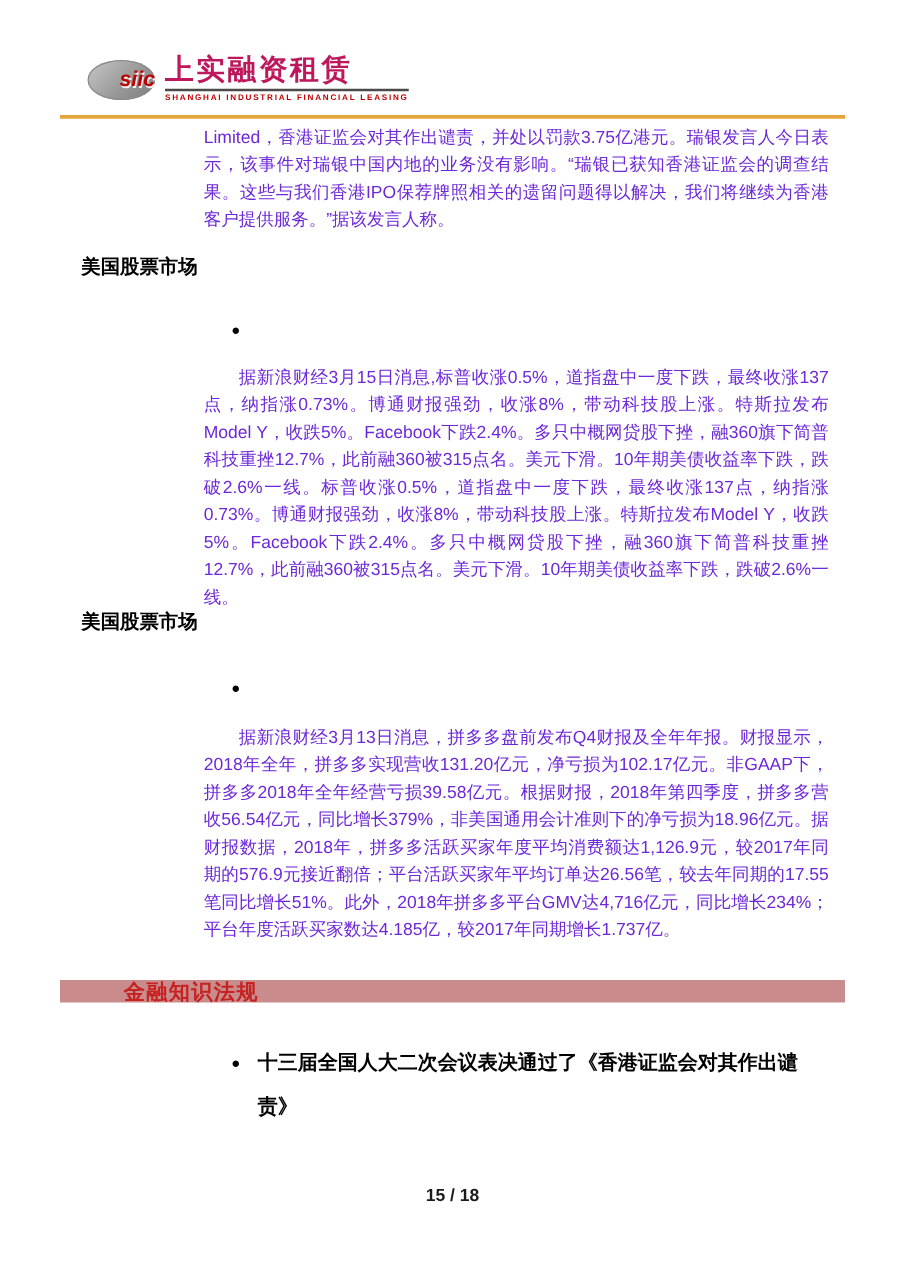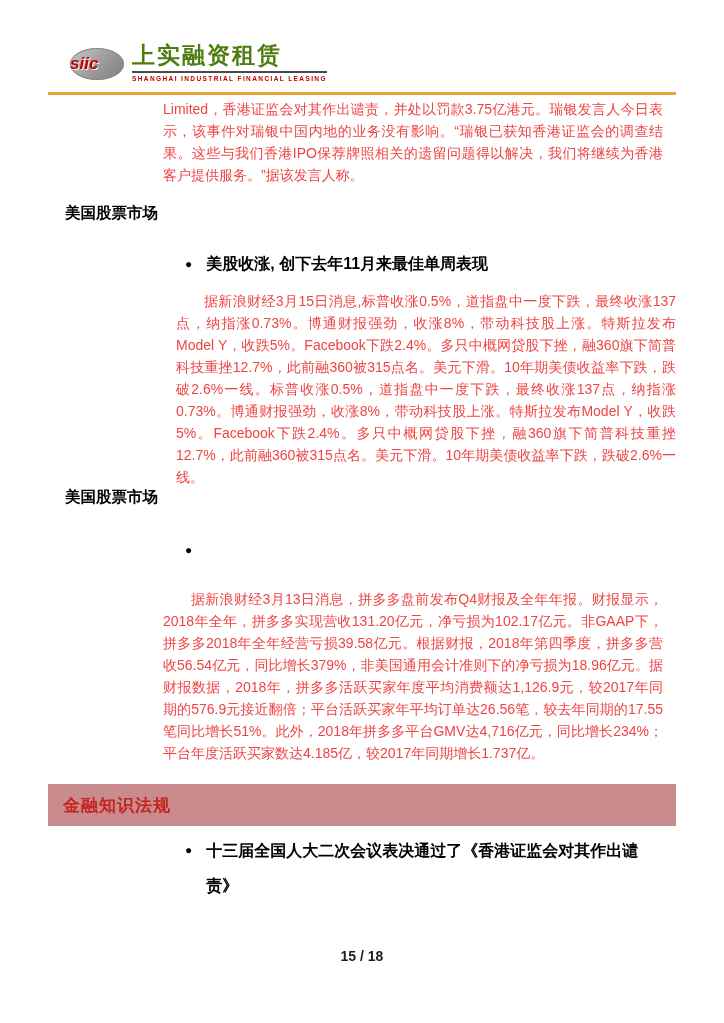--- a/index.html
+++ b/index.html
@@ -12,69 +12,69 @@
     color:#1c1c1c;
     overflow:hidden;
   }
 
   
   .logo { position:absolute; left:70px; top:42px; display:flex; align-items:flex-start; }
   .logo-globe {
     width:54px; height:32px; margin-top:6px;
     border-radius:50%;
     background:linear-gradient(135deg,#c9c9c9 0%,#9a9a9a 55%,#7d7d7d 100%);
-    display:flex; align-items:center; justify-content:flex-start;
+    display:flex; align-items:center; justify-content:flex-end;
     box-shadow:inset 0 0 0 1px #8a8a8a;
   }
   .logo-globe span {
     font-style:italic; font-weight:bold; font-size:17px;
     color:var(--logo-red,#c00000); letter-spacing:0px;
     text-shadow:1px 1px 0 #f2f2f2;
   }
   .logo-text { margin-left:8px; }
   .logo-cn {
-    font-size:23px; font-weight:bold; color:#4d7c0f;
+    font-size:23px; font-weight:bold; color:#be185d;
     letter-spacing:2px; line-height:1.2;
     border-bottom:2px solid #4a4a4a; padding-bottom:1px;
   }
   .logo-en {
     font-size:6.5px; color:var(--logo-red,#aa3333);
     letter-spacing:1.4px; margin-top:2px; font-weight:bold;
   }
   .gold-rule {
     position:absolute; left:48px; width:628px; top:92px; height:3px;
     background:var(--gold-rule,#e7a43c);
   }
 
   
   .body-par {
     position:absolute; left:163px; width:500px;
     font-size:14px; line-height:22px; text-align:justify;
-    color:#ef4444;
+    color:#6d28d9;
   }
   .indent { text-indent:2em; }
   .sec-heading {
     position:absolute; left:65px;
     font-size:15.5px; font-weight:bold; color:#000000;
   }
   .bullet-row {
     position:absolute; left:185px; width:478px;
     display:flex; align-items:flex-start;
     font-size:16px; font-weight:bold; color:#000000; line-height:22px;
   }
   .bullet-row .dot { font-size:12px; line-height:22px; margin-right:14px; flex:0 0 auto; }
   .bullet-row.tall { line-height:35px; }
   .bullet-row.tall .dot { line-height:35px; }
 
   
   .banner {
-    position:absolute; left:48px; width:628px; top:784px; height:42px;
+    position:absolute; left:48px; width:628px; top:784px; height:18px;
     background:var(--banner-bg,#c98b8b);
     display:flex; align-items:center;
-    box-sizing:border-box; padding-left:15px;
+    box-sizing:border-box; padding-left:51px;
   }
   .banner span {
     color:var(--banner-text,#c62222); font-size:17px; font-weight:bold;
     letter-spacing:1px;
   }
 
   
   .page-num {
     position:absolute; left:0; right:0; top:948px;
     text-align:center; font-size:14px; font-weight:bold; color:#1c1c1c;
@@ -94,29 +94,28 @@
       <div class="logo-en">SHANGHAI INDUSTRIAL FINANCIAL LEASING</div>
     </div>
   </div>
   <div class="gold-rule"></div>
 
   <div class="body-par" style="top:98px;">Limited，香港证监会对其作出谴责，并处以罚款3.75亿港元。瑞银发言人今日表示，该事件对瑞银中国内地的业务没有影响。“瑞银已获知香港证监会的调查结果。这些与我们香港IPO保荐牌照相关的遗留问题得以解决，我们将继续为香港客户提供服务。”据该发言人称。</div>
 
   <div class="sec-heading" style="top:203px;">美国股票市场</div>
   <div class="bullet-row" style="top:253px;">
     <span class="dot">●</span>
-    <span>美股收涨, 创下去年11月来最佳单周表现</span>
   </div>
-  <div class="body-par indent" style="top:290px;margin-left:13px;">据新浪财经3月15日消息,标普收涨0.5%，道指盘中一度下跌，最终收涨137点，纳指涨0.73%。博通财报强劲，收涨8%，带动科技股上涨。特斯拉发布Model Y，收跌5%。Facebook下跌2.4%。多只中概网贷股下挫，融360旗下简普科技重挫12.7%，此前融360被315点名。美元下滑。10年期美债收益率下跌，跌破2.6%一线。标普收涨0.5%，道指盘中一度下跌，最终收涨137点，纳指涨0.73%。博通财报强劲，收涨8%，带动科技股上涨。特斯拉发布Model Y，收跌5%。Facebook下跌2.4%。多只中概网贷股下挫，融360旗下简普科技重挫12.7%，此前融360被315点名。美元下滑。10年期美债收益率下跌，跌破2.6%一线。</div>
+  <div class="body-par indent" style="top:290px;">据新浪财经3月15日消息,标普收涨0.5%，道指盘中一度下跌，最终收涨137点，纳指涨0.73%。博通财报强劲，收涨8%，带动科技股上涨。特斯拉发布Model Y，收跌5%。Facebook下跌2.4%。多只中概网贷股下挫，融360旗下简普科技重挫12.7%，此前融360被315点名。美元下滑。10年期美债收益率下跌，跌破2.6%一线。标普收涨0.5%，道指盘中一度下跌，最终收涨137点，纳指涨0.73%。博通财报强劲，收涨8%，带动科技股上涨。特斯拉发布Model Y，收跌5%。Facebook下跌2.4%。多只中概网贷股下挫，融360旗下简普科技重挫12.7%，此前融360被315点名。美元下滑。10年期美债收益率下跌，跌破2.6%一线。</div>
 
   <div class="sec-heading" style="top:487px;">美国股票市场</div>
   <div class="bullet-row" style="top:539px;">
     <span class="dot">●</span>
   </div>
-  <div class="body-par indent" style="top:578px;margin-top:10px;">据新浪财经3月13日消息，拼多多盘前发布Q4财报及全年年报。财报显示，2018年全年，拼多多实现营收131.20亿元，净亏损为102.17亿元。非GAAP下，拼多多2018年全年经营亏损39.58亿元。根据财报，2018年第四季度，拼多多营收56.54亿元，同比增长379%，非美国通用会计准则下的净亏损为18.96亿元。据财报数据，2018年，拼多多活跃买家年度平均消费额达1,126.9元，较2017年同期的576.9元接近翻倍；平台活跃买家年平均订单达26.56笔，较去年同期的17.55笔同比增长51%。此外，2018年拼多多平台GMV达4,716亿元，同比增长234%；平台年度活跃买家数达4.185亿，较2017年同期增长1.737亿。</div>
+  <div class="body-par indent" style="top:578px;">据新浪财经3月13日消息，拼多多盘前发布Q4财报及全年年报。财报显示，2018年全年，拼多多实现营收131.20亿元，净亏损为102.17亿元。非GAAP下，拼多多2018年全年经营亏损39.58亿元。根据财报，2018年第四季度，拼多多营收56.54亿元，同比增长379%，非美国通用会计准则下的净亏损为18.96亿元。据财报数据，2018年，拼多多活跃买家年度平均消费额达1,126.9元，较2017年同期的576.9元接近翻倍；平台活跃买家年平均订单达26.56笔，较去年同期的17.55笔同比增长51%。此外，2018年拼多多平台GMV达4,716亿元，同比增长234%；平台年度活跃买家数达4.185亿，较2017年同期增长1.737亿。</div>
 
   <div class="banner">
     <span>金融知识法规</span>
   </div>
 
   <div class="bullet-row tall" style="top:833px;">
     <span class="dot">●</span>
     <span>十三届全国人大二次会议表决通过了《香港证监会对其作出谴责》</span>
   </div>
 

